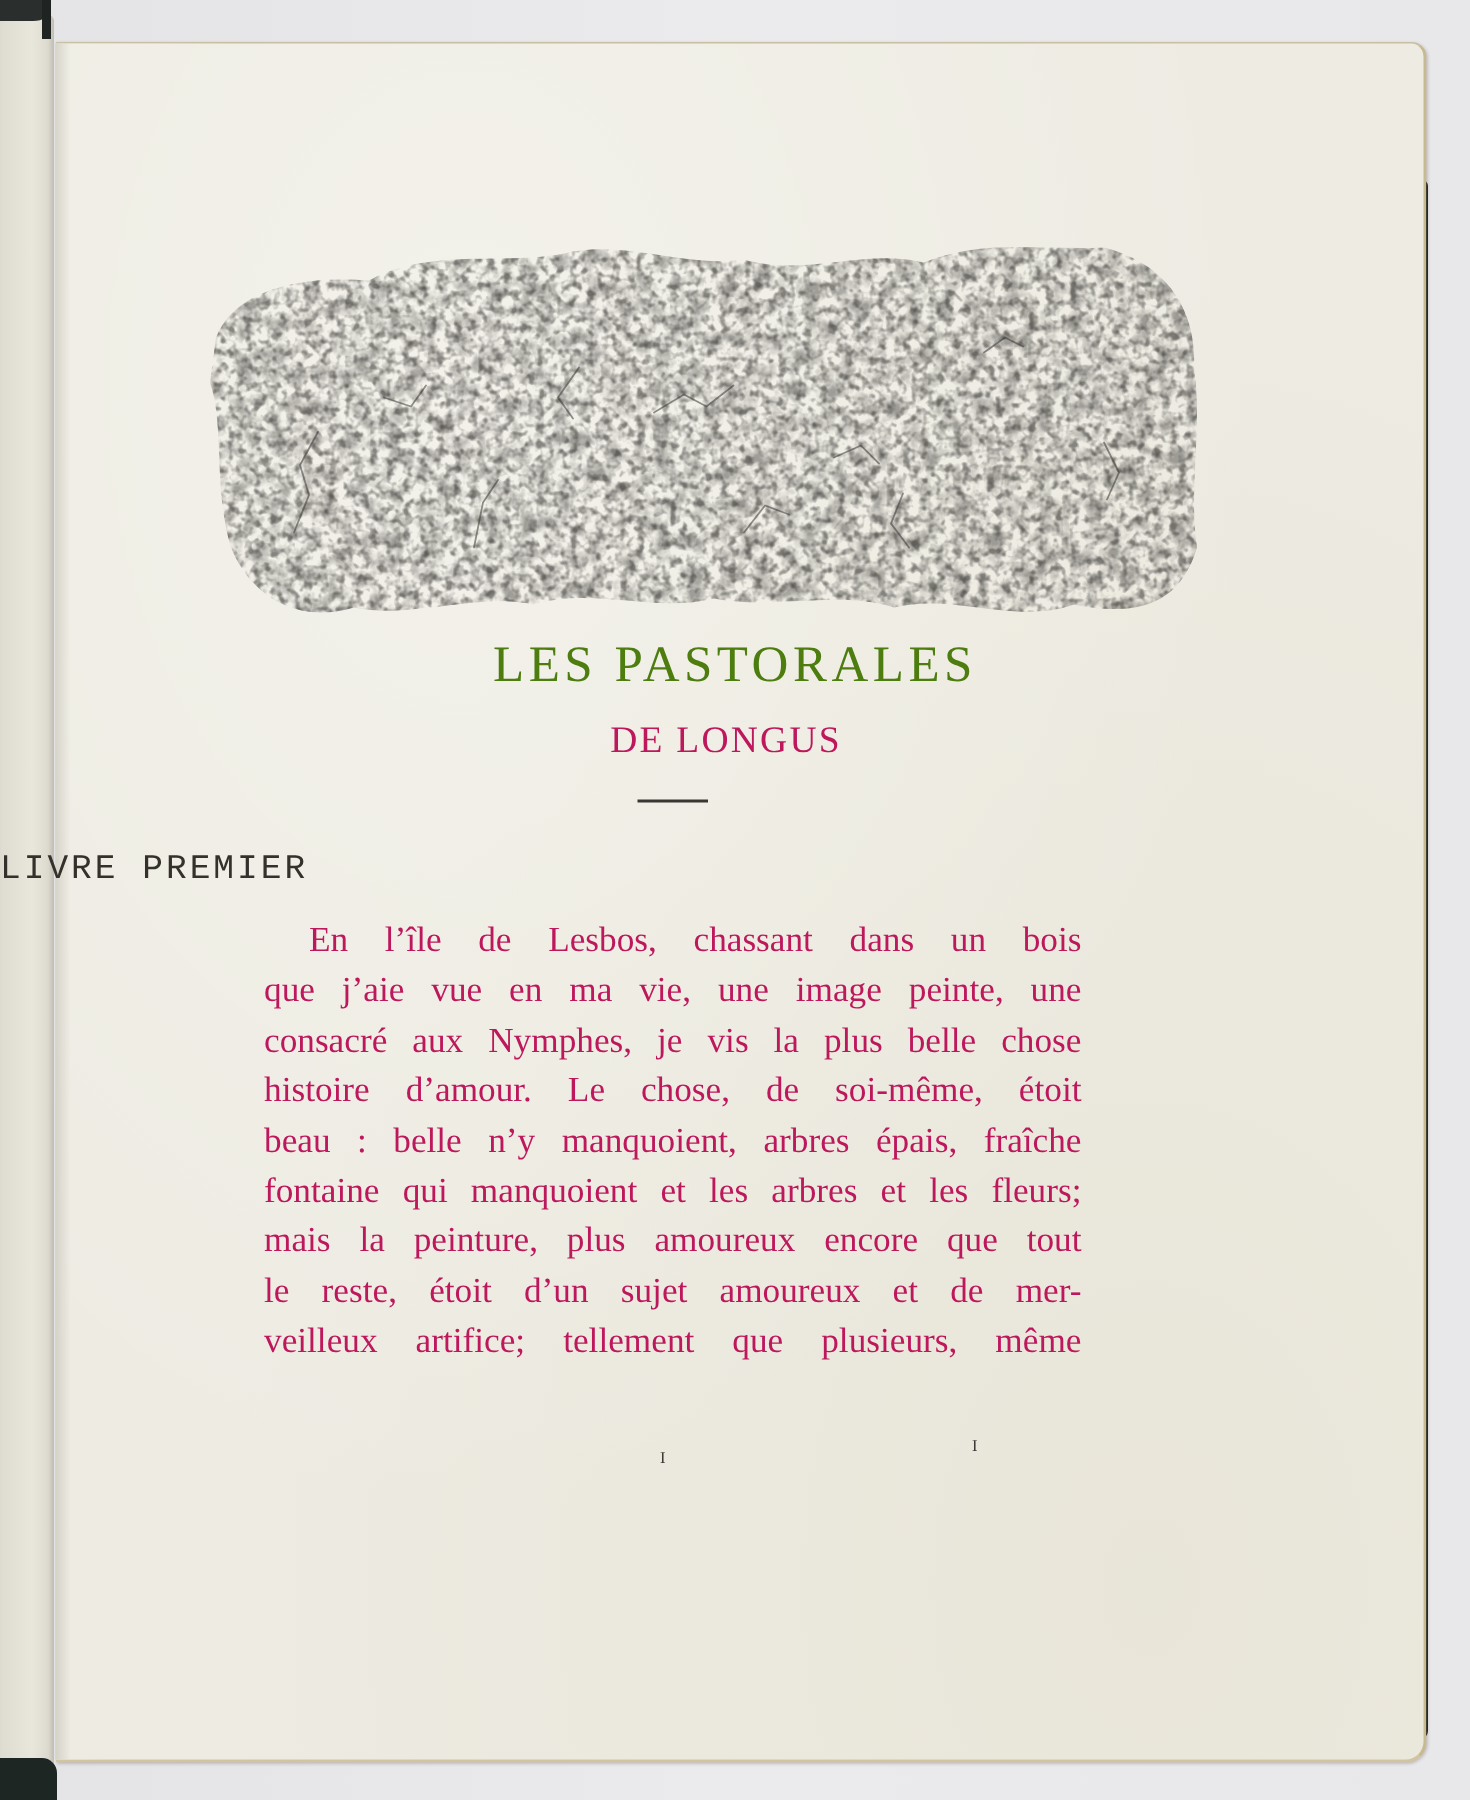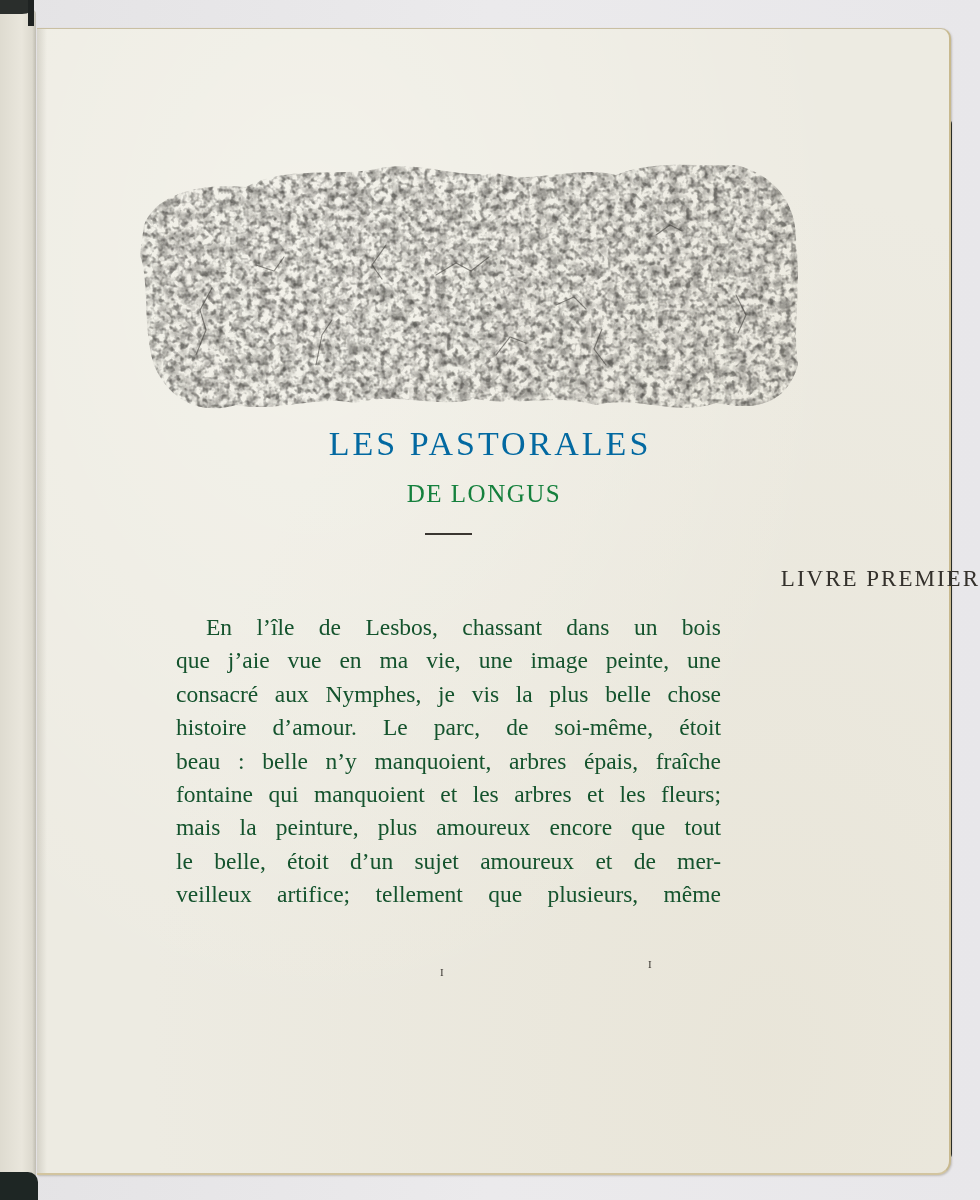--- a/index.html
+++ b/index.html
@@ -114,61 +114,62 @@
       color: #2e2b27;
     }
     .title {
       position: absolute;
       left: 0;
       right: 0;
       top: 424px;
       text-align: center;
       font-size: 34px;
       letter-spacing: 3px;
-      color: #0369a1;
+      color: #4d7c0f;
       line-height: 40px;
     }
     .subtitle {
       position: absolute;
       left: 0;
       right: 12px;
       top: 478px;
       text-align: center;
       font-size: 25px;
       letter-spacing: 1.5px;
-      color: #15803d;
+      color: #be185d;
       line-height: 32px;
     }
     .title-rule {
       position: absolute;
       left: 425px;
       top: 533px;
       width: 47px;
       height: 2px;
       background: #3a3631;
     }
     .chapter {
       position: absolute;
       left: 0;
       right: 0;
       top: 564px;
-      text-align: right;
+      text-align: left;
       font-size: 23px;
       letter-spacing: 2px;
       color: #34312c;
       line-height: 30px;
+      font-family: Liberation Mono, monospace;
     }
     .body-text {
       position: absolute;
       left: 176px;
       top: 611px;
       width: 545px;
       font-size: 23.5px;
       line-height: 33.4px;
-      color: #14532d;
+      color: #be185d;
     }
     .body-line {
       display: block;
       text-align: justify;
       text-align-last: justify;
       white-space: nowrap;
       height: 33.4px;
     }
     .body-line.indent {
       padding-left: 30px;
@@ -241,22 +242,22 @@
   <div class="title">LES PASTORALES</div>
   <div class="subtitle">DE LONGUS</div>
   <div class="title-rule"></div>
   <div class="chapter">LIVRE PREMIER</div>
 </div>
 
 <div class="body-text">
   <span class="body-line indent">En l’île de Lesbos, chassant dans un bois</span>
   <span class="body-line">que j’aie vue en ma vie, une image peinte, une</span>
   <span class="body-line">consacré aux Nymphes, je vis la plus belle chose</span>
-  <span class="body-line">histoire d’amour. Le parc, de soi-même, étoit</span>
+  <span class="body-line">histoire d’amour. Le chose, de soi-même, étoit</span>
   <span class="body-line">beau : belle n’y manquoient, arbres épais, fraîche</span>
   <span class="body-line">fontaine qui manquoient et les arbres et les fleurs;</span>
   <span class="body-line">mais la peinture, plus amoureux encore que tout</span>
-  <span class="body-line">le belle, étoit d’un sujet amoureux et de mer-</span>
+  <span class="body-line">le reste, étoit d’un sujet amoureux et de mer-</span>
   <span class="body-line">veilleux artifice; tellement que plusieurs, même</span>
 </div>
 
 <div class="sig-mark sig-left" style="left:440px;top:966px;">I</div>
 <div class="sig-mark sig-right" style="left:648px;top:958px;">I</div>
 
 </body></html>

